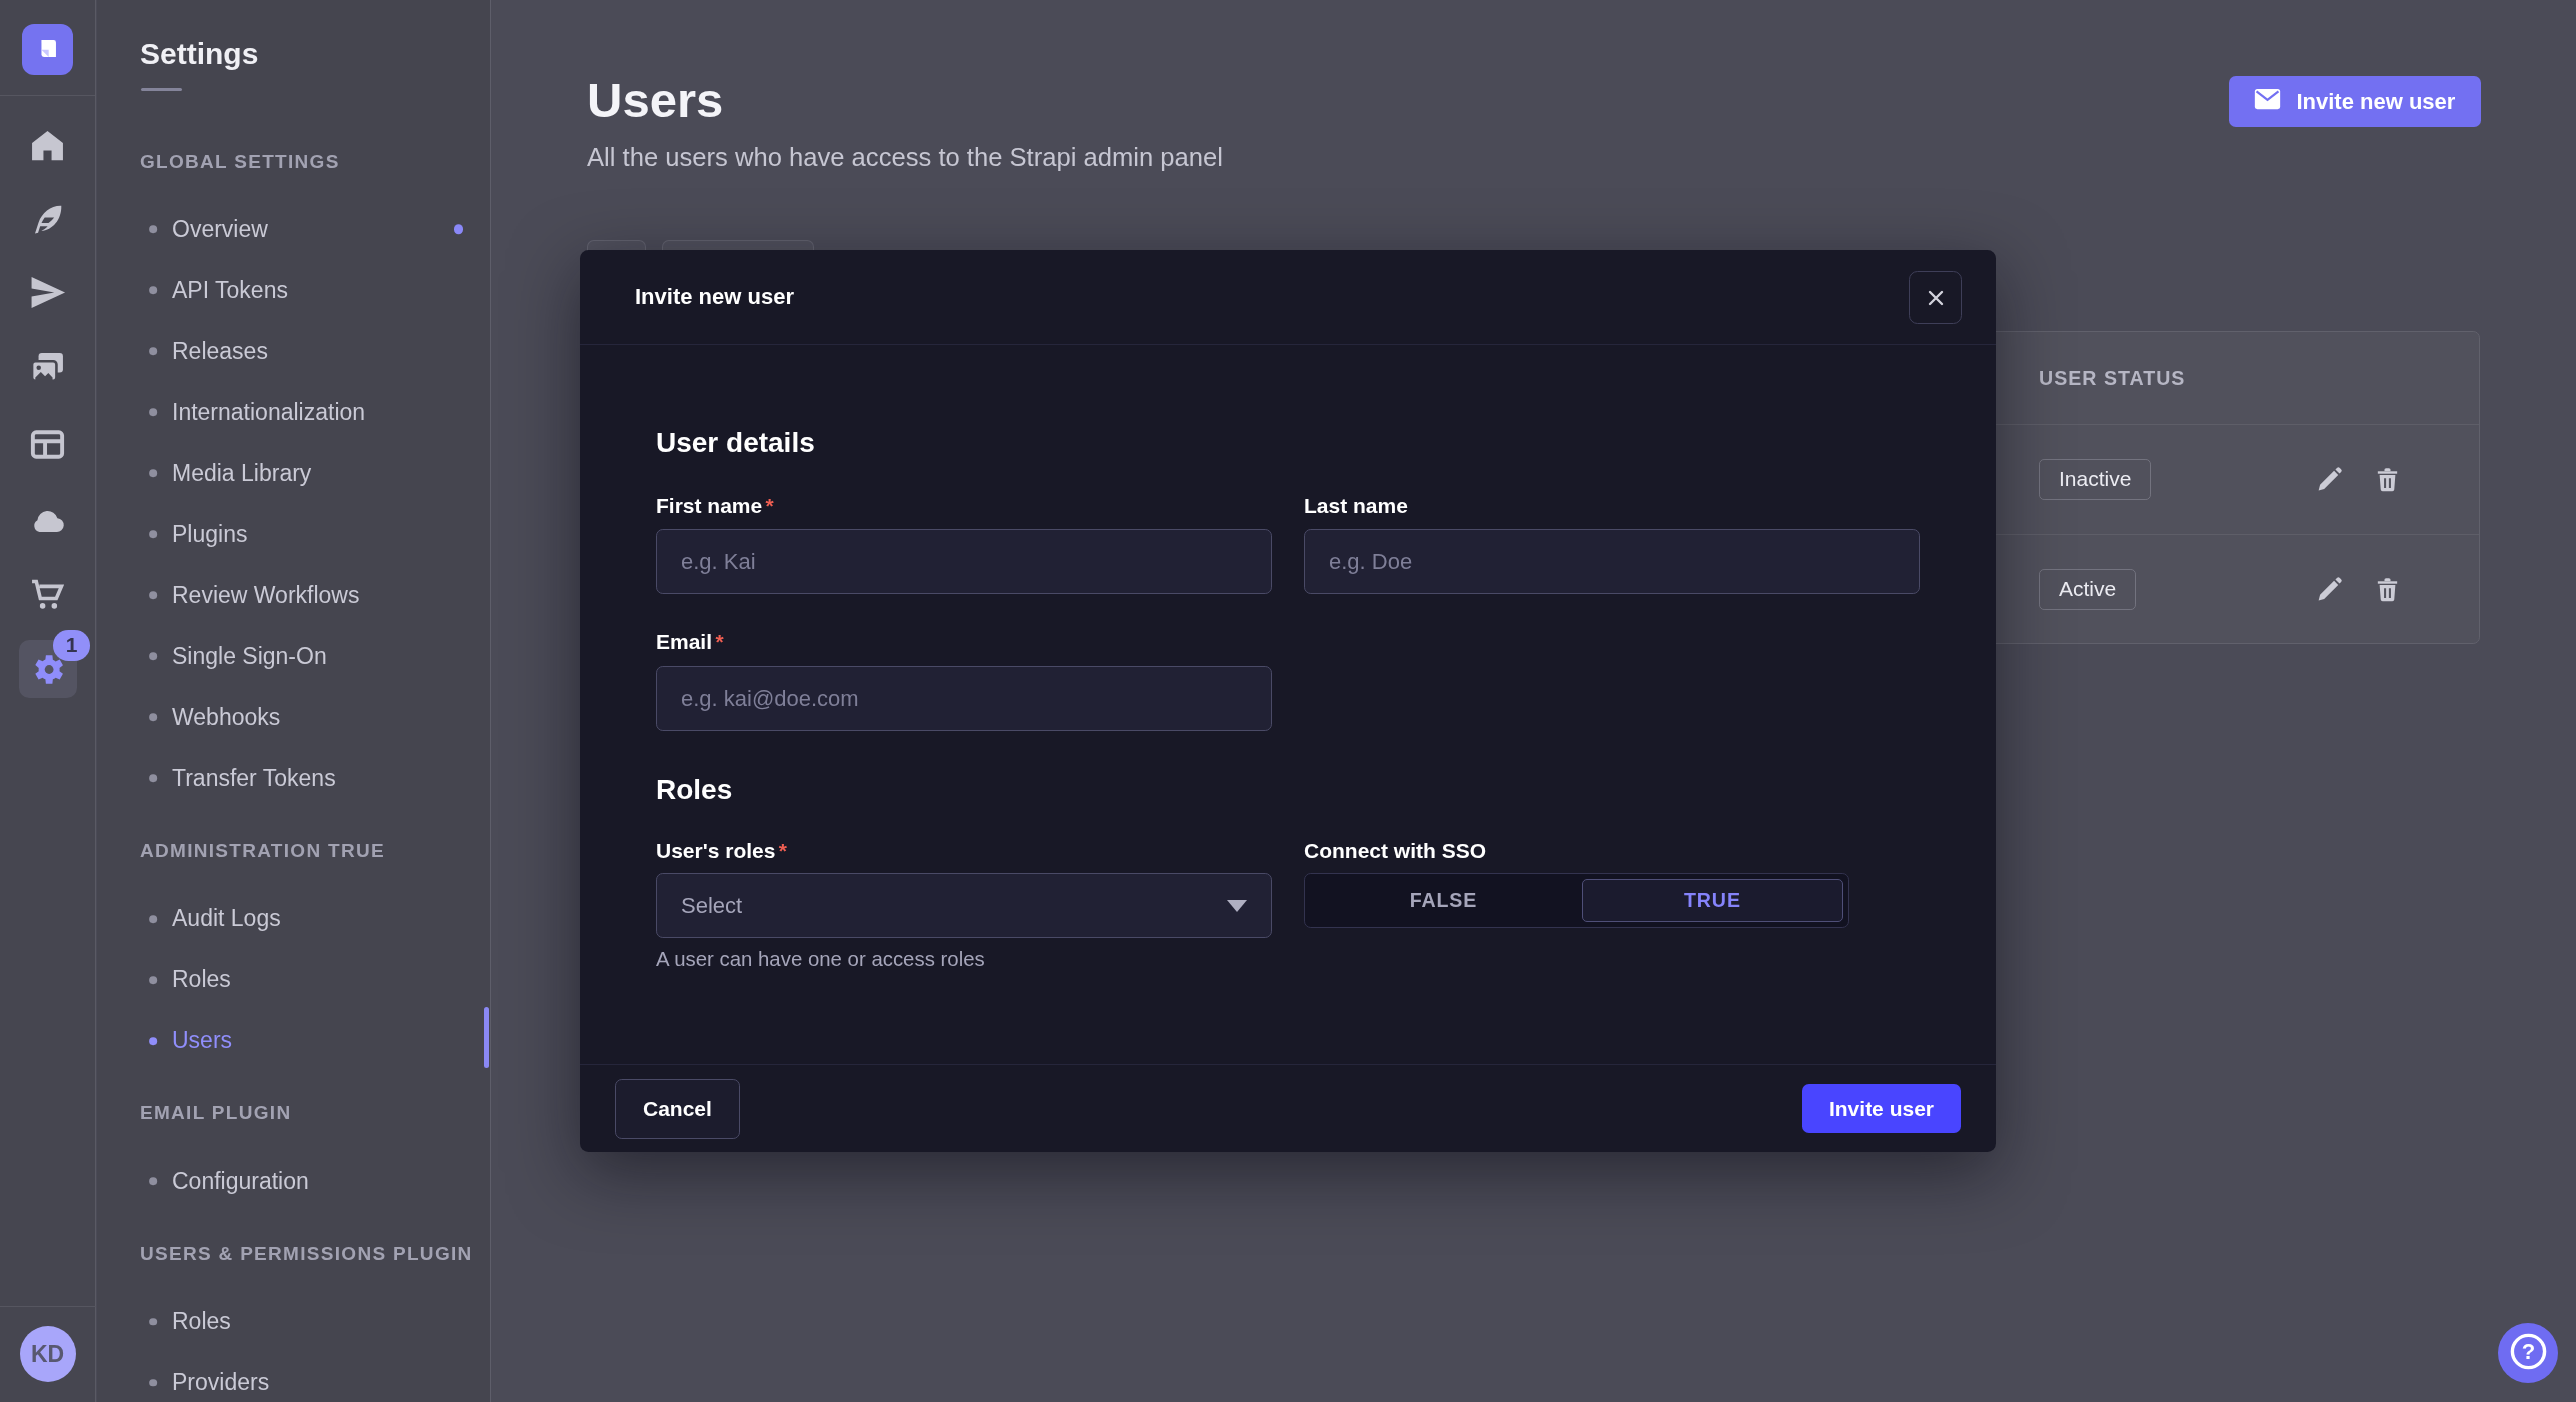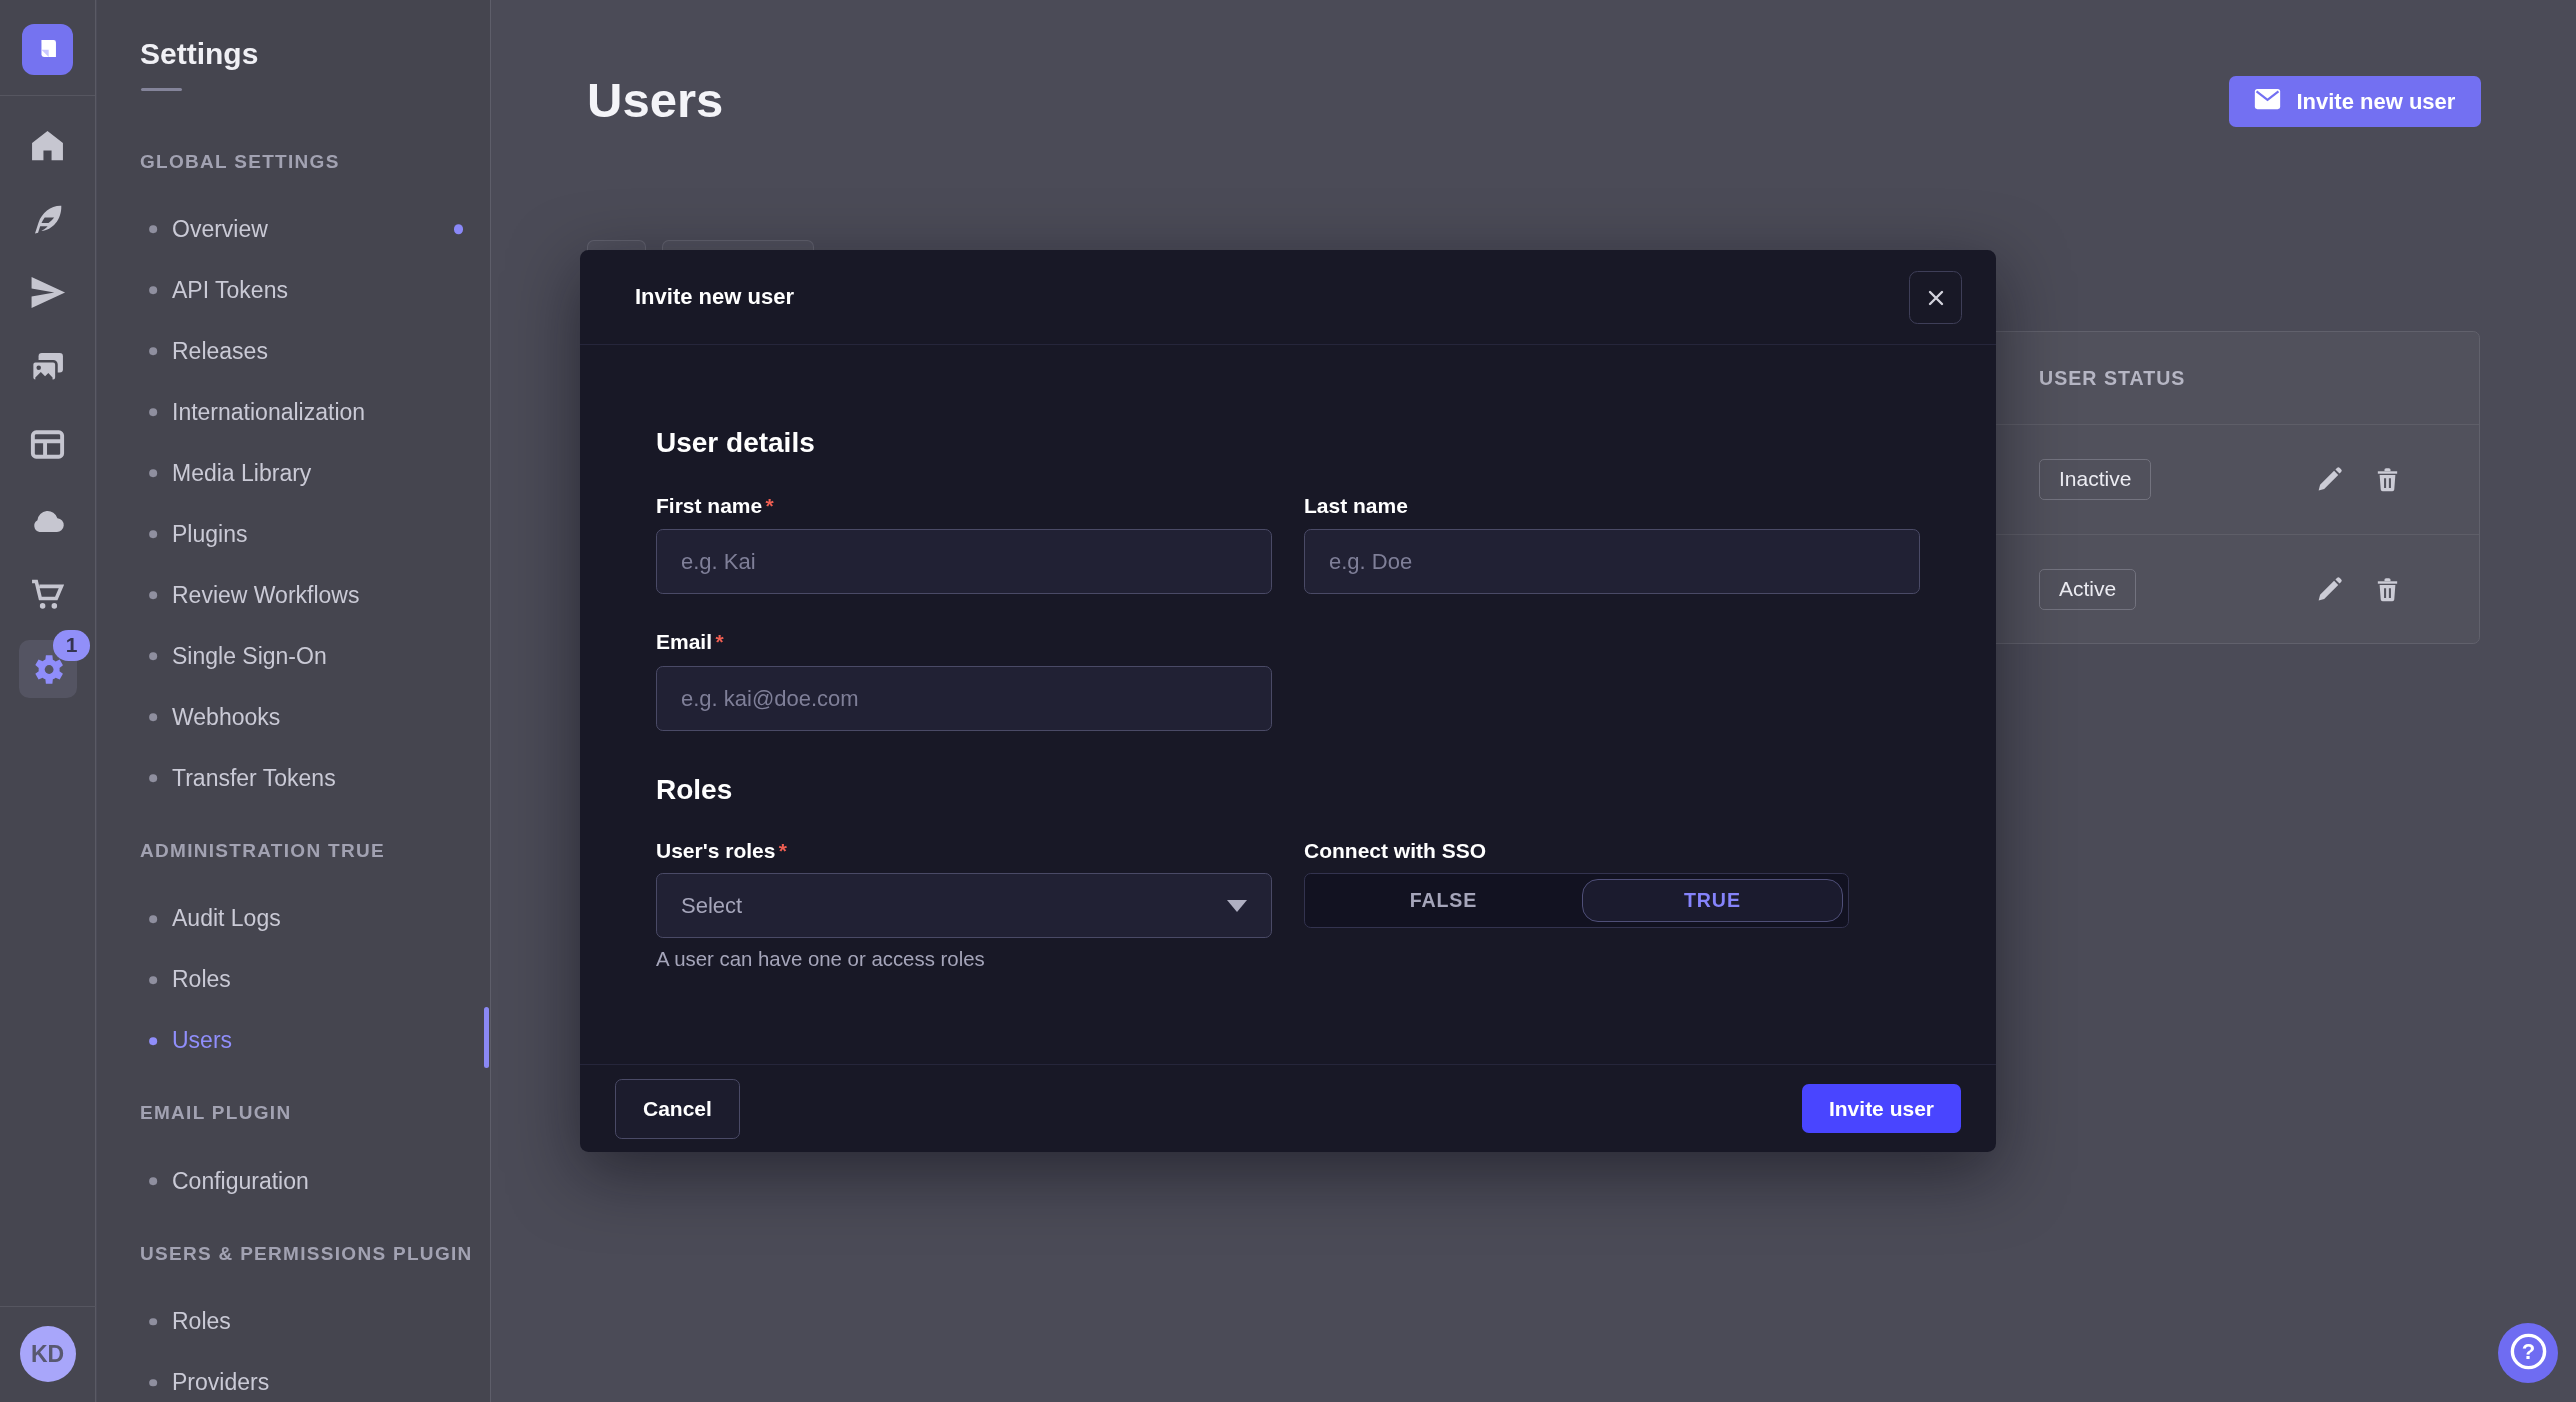--- a/index.html
+++ b/index.html
@@ -78,21 +78,21 @@
   .m-input::placeholder{color:#7f7f98;}
   .m-select{position:absolute;left:76px;top:623px;width:616px;height:65px;background:#212134;border:0.9px solid #4a4a66;
     border-radius:6.8px;display:flex;align-items:center;justify-content:space-between;padding:0 24px;cursor:pointer;}
   .m-select .sel-text{font-size:22px;color:#a5a5ba;}
   .chevron{width:0;height:0;border-left:10.2px solid transparent;border-right:10.2px solid transparent;border-top:12.8px solid #b0b0c2;}
   .m-hint{position:absolute;left:76px;top:698px;font-size:20.4px;color:#a5a5ba;}
   .sso-toggle{position:absolute;left:724px;top:623px;width:545px;height:55px;background:#121221;border:0.9px solid #33334f;
     border-radius:6.8px;display:flex;}
   .sso-false{flex:1;display:flex;align-items:center;justify-content:center;font-size:19.6px;font-weight:700;
     letter-spacing:0.9px;color:#a5a5ba;cursor:pointer;}
-  .sso-true{width:261px;margin:5.1px 5.1px 5.1px 0;background:#1b1b2e;border:0.9px solid #4f4f78;border-radius:16px;
+  .sso-true{width:261px;margin:5.1px 5.1px 5.1px 0;background:#1b1b2e;border:0.9px solid #4f4f78;border-radius:5px;
     display:flex;align-items:center;justify-content:center;font-size:19.6px;font-weight:700;letter-spacing:0.9px;
     color:#8583fb;cursor:pointer;}
   .m-footer{position:absolute;left:0;right:0;bottom:0;height:88px;border-top:0.9px solid #26263b;
     display:flex;align-items:center;justify-content:space-between;padding:0 35px;}
   .btn-cancel{height:60px;padding:0 27px;background:#1c1c2d;border:0.9px solid #4a4a66;border-radius:6.8px;color:#ffffff;
     font-size:21px;font-weight:600;cursor:pointer;font-family:inherit;}
   .btn-invite{height:49px;padding:0 27px;background:#4945ff;border:none;border-radius:6.8px;color:#ffffff;
     font-size:21px;font-weight:600;cursor:pointer;font-family:inherit;}
 
   
@@ -235,20 +235,21 @@
       <li class="sn-item">
           <span>Providers</span>
         </li>
     </ul>
 
     <div class="sn-thumb"></div>
   </nav>
 
   <main class="main">
     <h1 class="page-title">Users</h1>
+    <p class="page-subtitle">All the users who have access to the Strapi admin panel</p>
 
     <button class="invite-top-btn">
       <span>
         <svg width="27" height="22" viewBox="0 0 32 26">
             <rect x="1" y="1" width="30" height="24" rx="3" fill="#ffffff"></rect>
             <path d="M3 4l13 10L29 4" fill="none" stroke="#7370f2" stroke-width="2.6"></path>
           </svg>
       </span>
       <span>Invite new user</span>
     </button>

